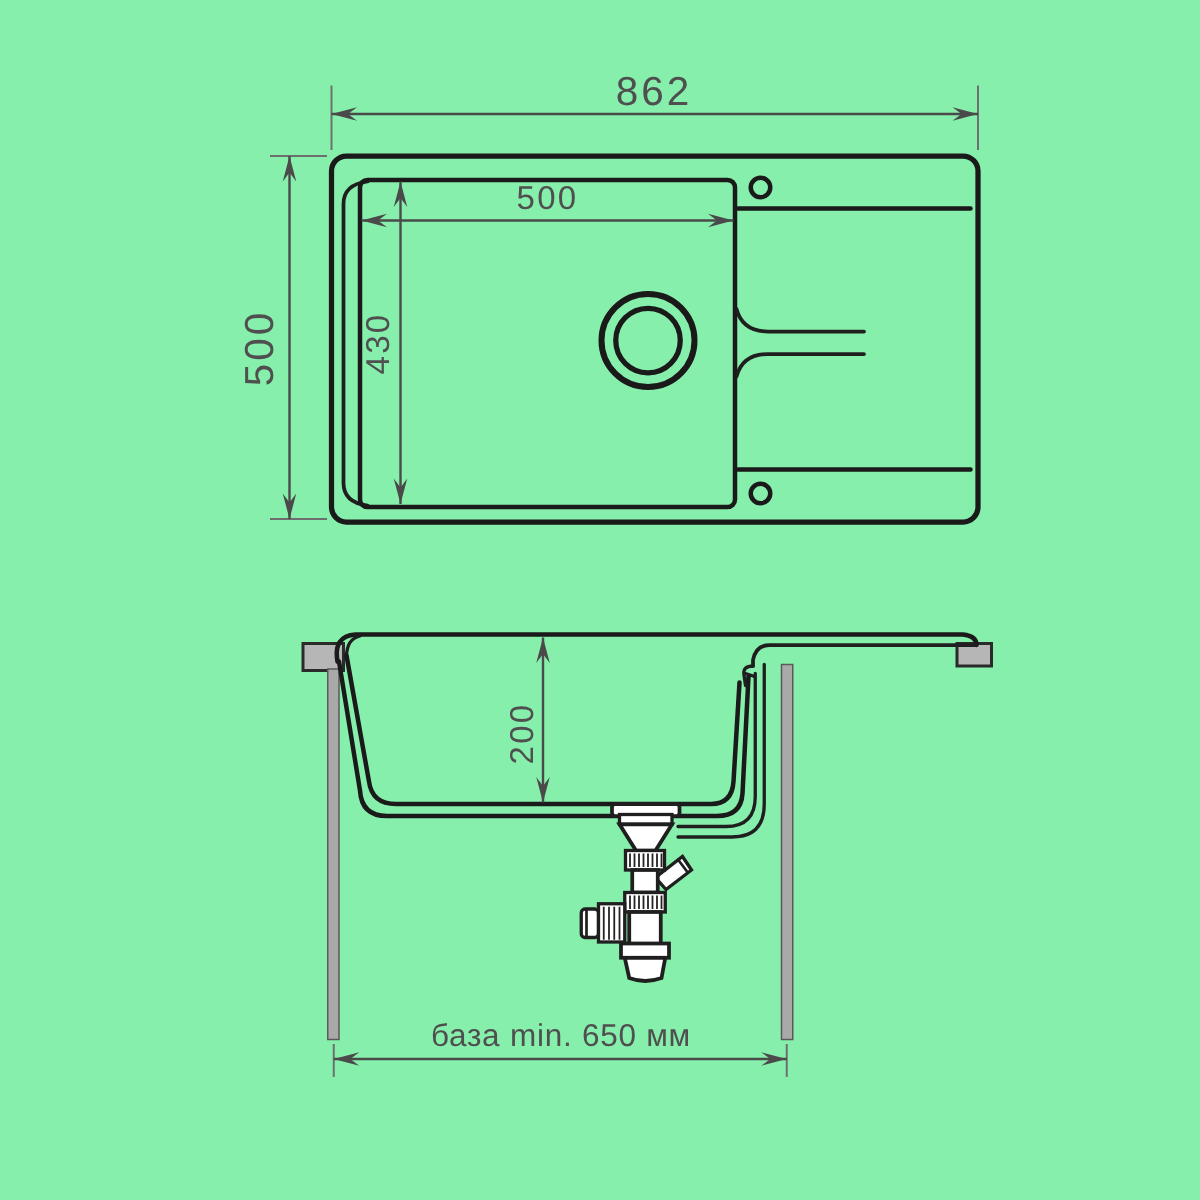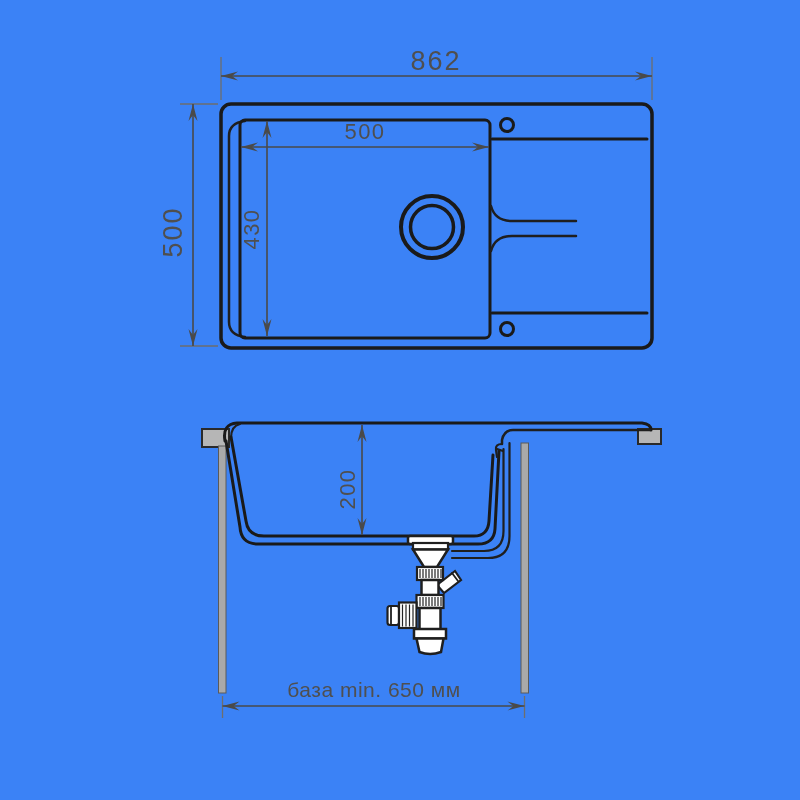--- a/index.html
+++ b/index.html
@@ -1,16 +1,16 @@
 <!DOCTYPE html>
 <html><head>
 <meta charset="utf-8">
 <style>
   html,body{margin:0;padding:0;background:#ffffff;}
-  .stage{width:800px;height:800px;background:#3b82f6;position:relative;overflow:hidden;
+  .stage{width:800px;height:800px;background:#86efac;position:relative;overflow:hidden;
          font-family:"Liberation Sans","DejaVu Sans",sans-serif;}
   svg{display:block;}
   
   .s40{stroke:#1a1a1a;stroke-width:4;fill:none;stroke-linecap:round;}
   .s35{stroke:#1a1a1a;stroke-width:3.5;fill:none;stroke-linecap:round;}
   .s30{stroke:#1a1a1a;stroke-width:3;fill:none;stroke-linecap:round;}
   .s25{stroke:#1f1f1f;stroke-width:2.5;fill:none;stroke-linecap:round;}
   .s22{stroke:#1f1f1f;stroke-width:2.2;fill:none;stroke-linecap:round;}
   .s18{stroke:#1f1f1f;stroke-width:1.8;fill:none;stroke-linecap:round;}
   .ribs{stroke:#242424;stroke-width:1.2;fill:none;}

